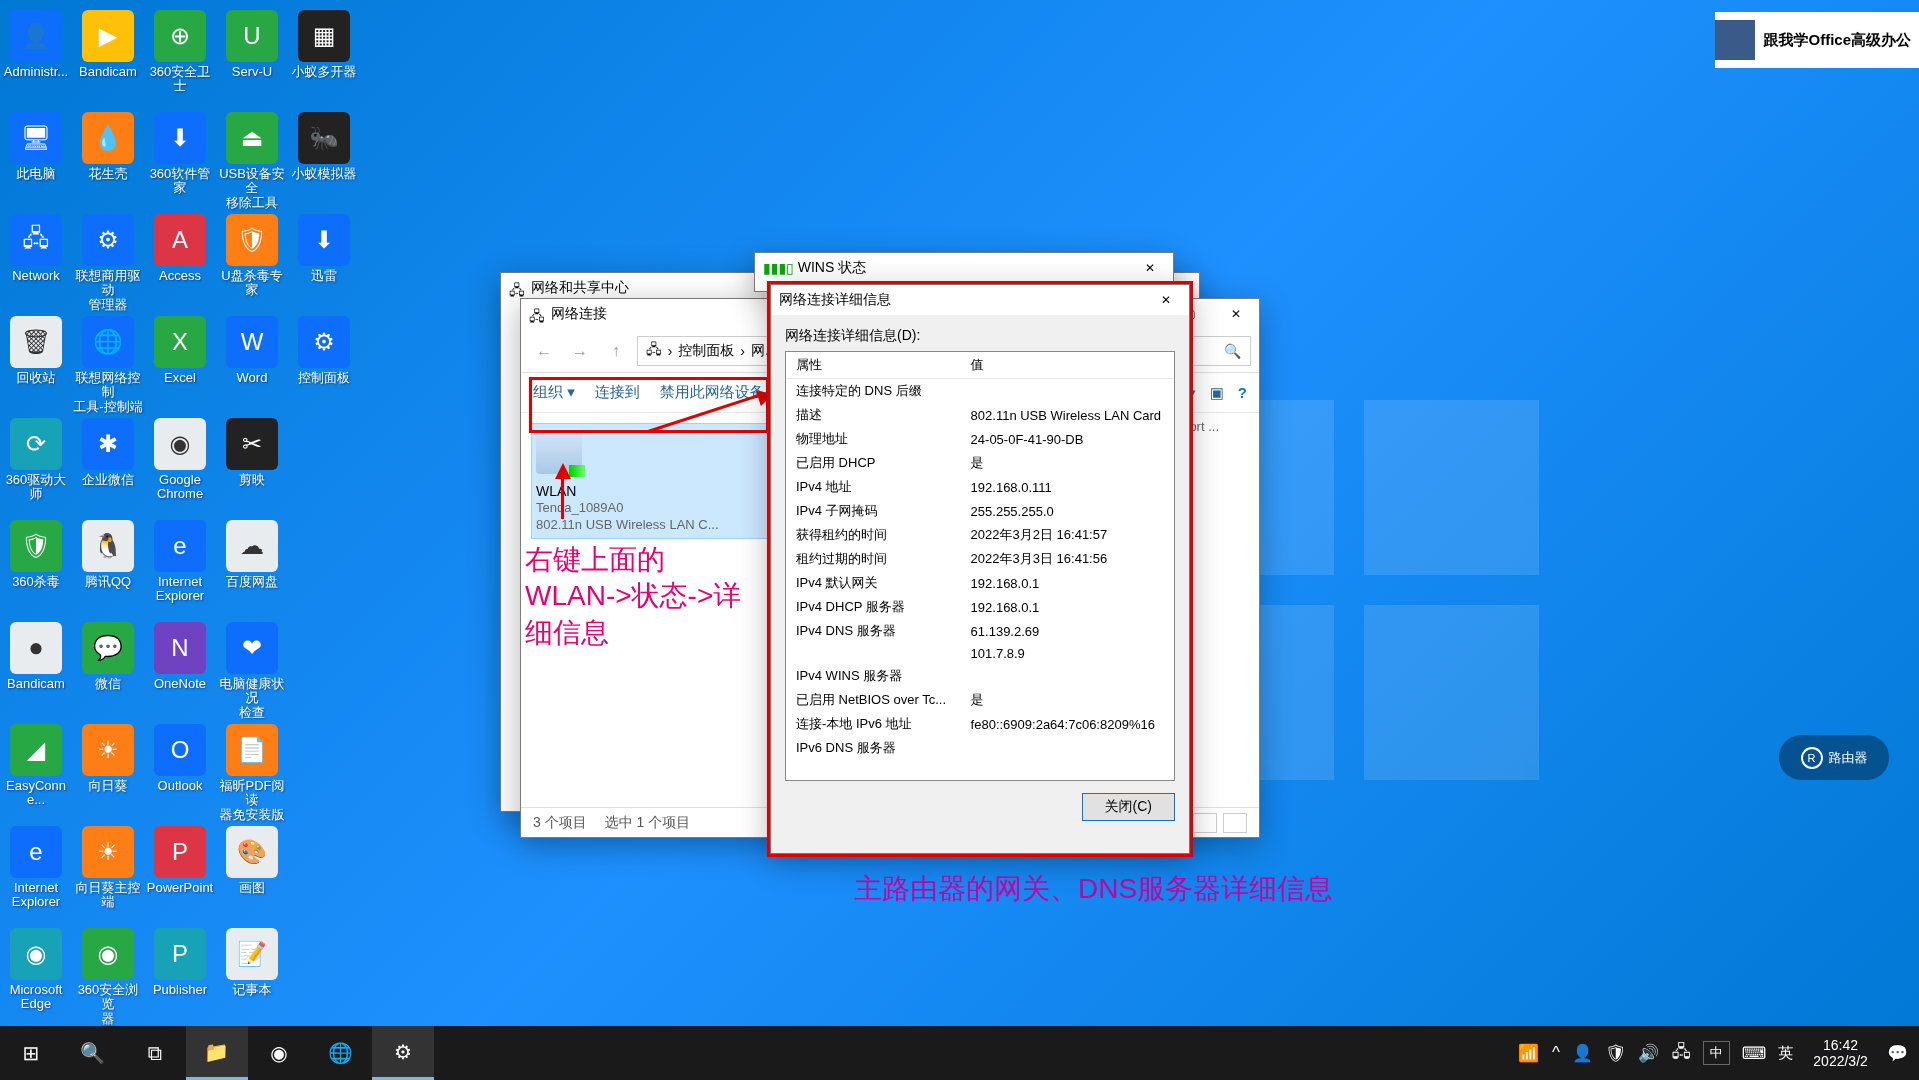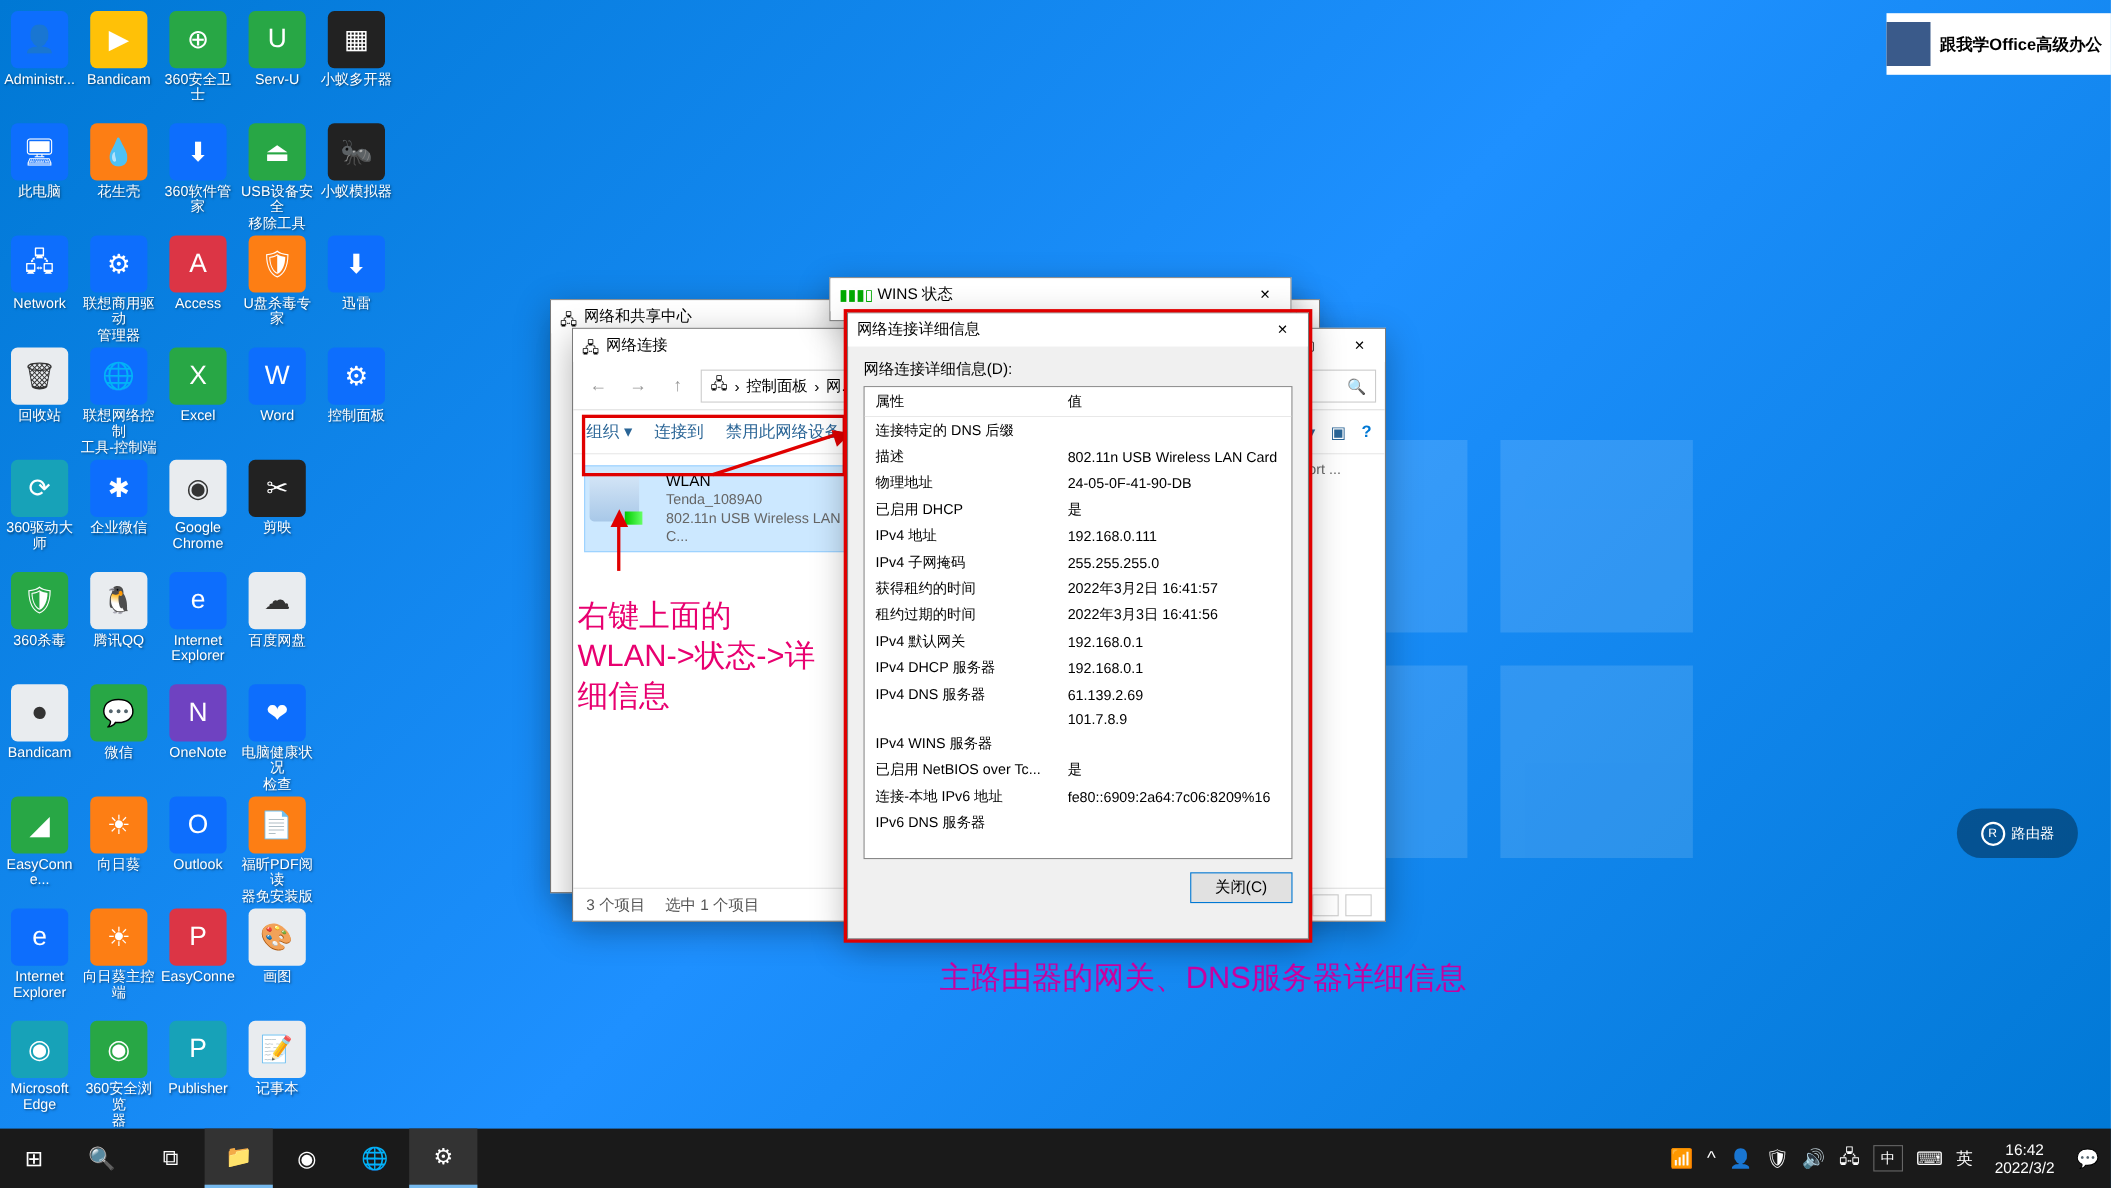--- a/index.html
+++ b/index.html
@@ -35,21 +35,21 @@
   
   
   .win-nc { left: 520px; top: 298px; width: 740px; height: 540px; }
   .nc-nav { height: 44px; display: flex; align-items: center; padding: 0 8px; gap: 6px; border-bottom: 1px solid #e0e0e0; font-size: 15px; }
   .nc-nav-arrow { width: 30px; height: 30px; display: flex; align-items: center; justify-content: center; color: #999; font-size: 16px; }
   .nc-nav-path { border: 1px solid #ccc; flex: 1; height: 30px; display: flex; align-items: center; padding: 0 8px; gap: 6px; font-size: 14px; }
   .nc-nav-search { border: 1px solid #ccc; width: 220px; height: 30px; display: flex; align-items: center; padding: 0 8px; font-size: 14px; color: #888; }
   .nc-toolbar { height: 40px; display: flex; align-items: center; padding: 0 12px; gap: 20px; font-size: 15px; color: #2a6596; border-bottom: 1px solid #e8e8e8; }
   .nc-toolbar .right { margin-left: auto; display: flex; gap: 14px; align-items: center; }
   .nc-body { padding: 10px; display: flex; gap: 12px; font-size: 14px; }
-  .nc-item { display: flex; gap: 24px; padding: 4px; align-items: flex-start; width: 260px; }
+  .nc-item { display: flex; gap: 8px; padding: 4px; align-items: flex-start; width: 260px; flex-direction: column; }
   .nc-item.sel { background: #cce8ff; border: 1px solid #99d1ff; }
   .nc-item-icon { width: 46px; height: 46px; background: linear-gradient(#d8e8f8,#a8c8e8); border-radius: 4px; position: relative; }
   .nc-item-icon::after { content: ''; position: absolute; right: -3px; bottom: -3px; width: 16px; height: 12px; background: linear-gradient(to right, #0c0, #6f6); }
   .nc-item-text { line-height: 1.3; }
   .nc-item-text .l1 { font-weight: 400; }
   .nc-item-text .l2, .nc-item-text .l3 { color: #666; font-size: 13px; }
   .nc-status { position: absolute; bottom: 0; left: 0; right: 0; height: 30px; border-top: 1px solid #e0e0e0; display: flex; align-items: center; padding: 0 12px; font-size: 14px; color: #555; gap: 18px; }
   .nc-status .right { margin-left: auto; display: flex; gap: 6px; }
   .nc-status .view-btn { width: 24px; height: 20px; border: 1px solid #ccc; }
   
@@ -260,21 +260,21 @@
     <div class="di">
       <div class="di-icon bg-blue">e</div>
       <div class="di-label">Internet<br>Explorer</div>
     </div>
     <div class="di">
       <div class="di-icon bg-orange">☀</div>
       <div class="di-label">向日葵主控端</div>
     </div>
     <div class="di">
       <div class="di-icon bg-red">P</div>
-      <div class="di-label">EasyConne</div>
+      <div class="di-label">PowerPoint</div>
     </div>
     <div class="di">
       <div class="di-icon bg-white">🎨</div>
       <div class="di-label">画图</div>
     </div>
     <div style="visibility: hidden;"></div>
     <div class="di">
       <div class="di-icon bg-cyan">◉</div>
       <div class="di-label">Microsoft<br>Edge</div>
     </div>

